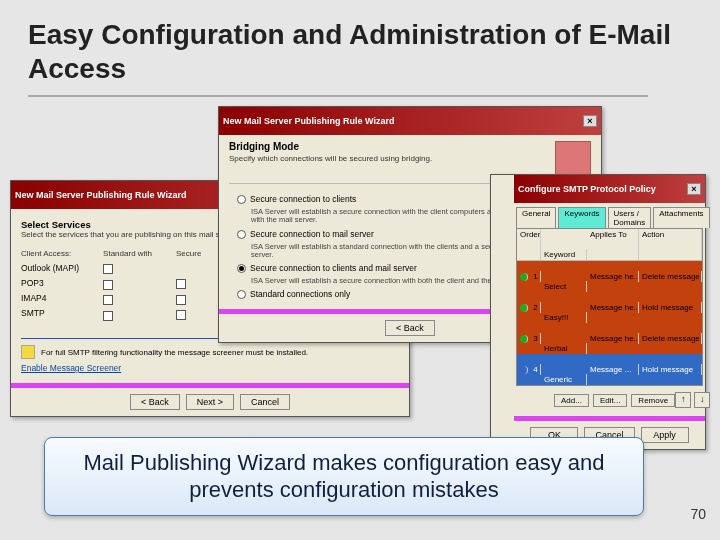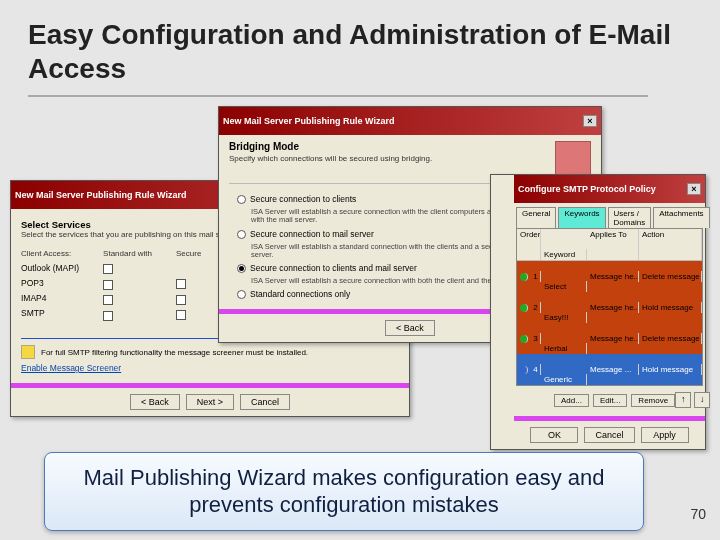--- a/index.html
+++ b/index.html
@@ -45,21 +45,21 @@
   .lh { display:flex; background:#ece9d8; border-bottom:1px solid #bbb; }
   .lh span, .lr span { padding:1px 3px; border-right:1px solid #ccc; overflow:hidden; white-space:nowrap; }
   .lr { display:flex; align-items:center; }
   .lr:last-child { background:#316ac5; color:#fff; }
   .c0 { width:24px; } .c1 { width:46px;margin-top:20px; } .c2 { width:52px; } .c3 { flex:1; }
   .dot { width:8px; height:8px; border-radius:50%; display:inline-block; vertical-align:middle; }
   .dot.g { background:#2a2; } .dot.b { background:#36c; }
   .sm-btn { border:1px solid #888; background:#ece9d8; font-size:8px; padding:1px 6px; }
   .arrow-btn { width:16px; height:16px; border:1px solid #888; background:#ece9d8; font-size:9px; text-align:center; line-height:13px; }
   
-  .callout { position:absolute; left:44px; bottom:9px; width:600px; background: linear-gradient(#f7fbff,#dbe8f7); border:1px solid #4a7ab8; border-radius:8px; padding:12px 18px; text-align:center; box-shadow: 0 2px 4px rgba(0,0,0,0.25); }
+  .callout { position:absolute; left:44px; bottom:24px; width:600px; background: linear-gradient(#f7fbff,#dbe8f7); border:1px solid #4a7ab8; border-radius:8px; padding:12px 18px; text-align:center; box-shadow: 0 2px 4px rgba(0,0,0,0.25); }
   .callout-text { font-size:22px; color:#102040; line-height:1.2; }
   .page-num { position:absolute; right:14px; bottom:18px; font-size:14px; color:#333; }
 </style>
 </head>
 <body>
 
 <div class="slide-title">Easy Configuration and Administration of E-Mail Access</div>
 <div class="slide-title-underline"></div>
 
 <div class="dialog d1">

